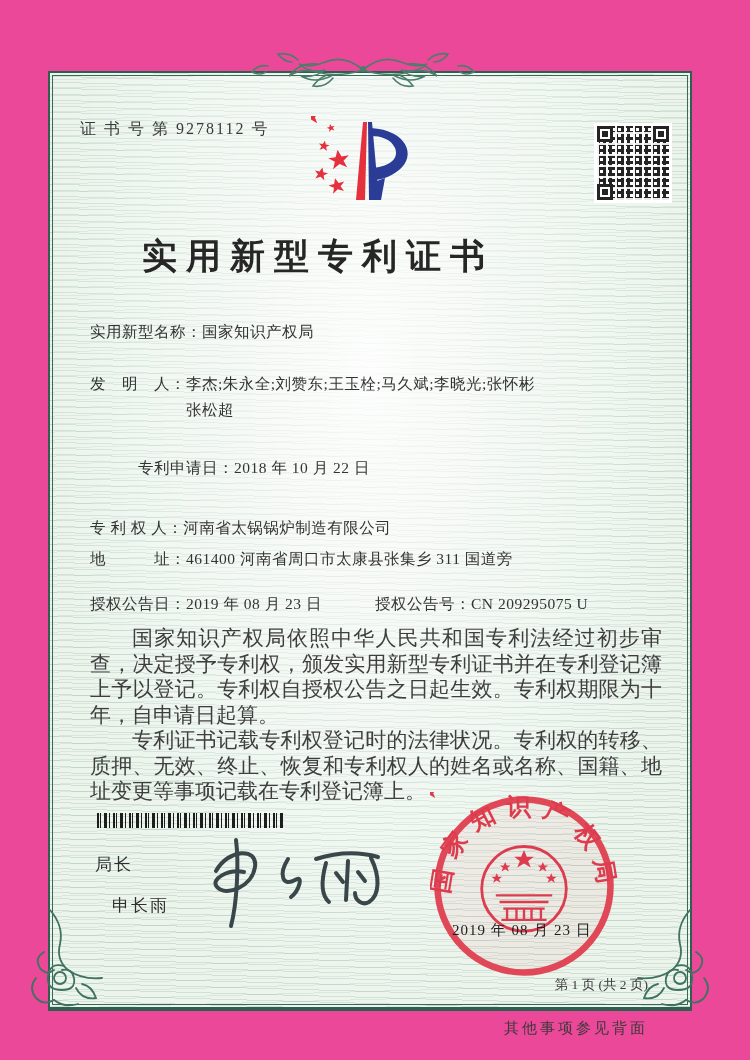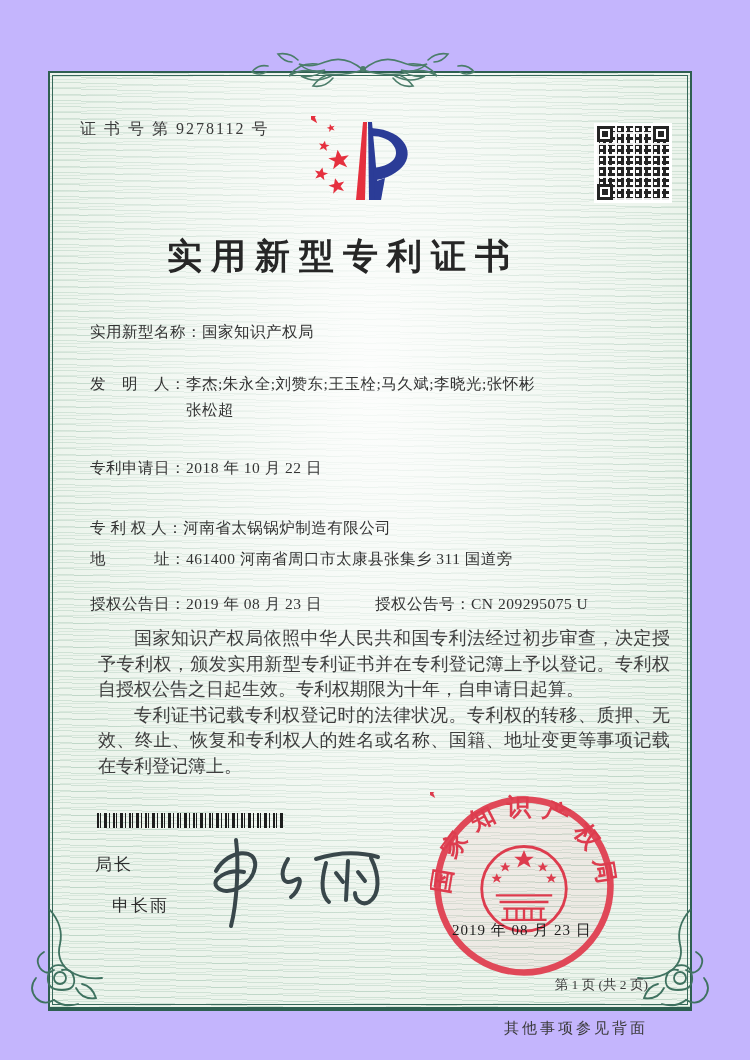--- a/index.html
+++ b/index.html
@@ -1,16 +1,16 @@
 <!DOCTYPE html>
 <html><head>
 <meta charset="utf-8">
 <style>
   html,body{margin:0;padding:0;}
-  .page{position:relative;width:750px;height:1060px;background:#c4b5fd;
+  .page{position:relative;width:750px;height:1060px;background:#ec4899;
         font-family:"Liberation Serif","DejaVu Serif",serif;overflow:hidden;color:#2f2f2f;}
   
   .frame{position:absolute;left:48px;top:71px;width:640px;height:934px;
          border:2px solid #2e5f51;border-bottom-width:4px;
          background:
            radial-gradient(ellipse at 50% 32%, rgba(255,255,255,.88) 0%, rgba(255,255,255,0) 72%),
            repeating-linear-gradient(1.6deg, rgba(104,158,129,.22) 0 1px, transparent 1px 6px),
            repeating-linear-gradient(-1.6deg, rgba(104,158,129,.15) 0 1px, transparent 1px 8px),
            #ecf4ec;}
   .frame::after{content:"";position:absolute;inset:2px;border:1px solid #37685a;pointer-events:none;}
@@ -25,32 +25,32 @@
   .qr-mesh{position:absolute;inset:3px;
     background:
       repeating-linear-gradient(90deg, rgba(255,255,255,.95) 0 2px, transparent 2px 9px),
       repeating-linear-gradient(0deg, rgba(255,255,255,.9) 0 2px, transparent 2px 11px),
       repeating-linear-gradient(90deg,#242424 0 3px, transparent 3px 6px),
       repeating-linear-gradient(0deg,#242424 0 3px, transparent 3px 6px);}
   .finder{position:absolute;width:16px;height:16px;border:3px solid #242424;background:#fff;box-sizing:border-box;}
   .finder::after{content:"";position:absolute;inset:2px;background:#242424;}
   .f-tl{left:3px;top:3px;} .f-tr{right:3px;top:3px;} .f-bl{left:3px;bottom:3px;}
   .title{position:absolute;left:48px;top:233px;width:540px;margin:0;text-align:center;
-         font-size:35px;font-weight:600;letter-spacing:9px;color:#262626;padding-left:25px;}
+         font-size:35px;font-weight:600;letter-spacing:9px;color:#262626;}
   
   .row{position:absolute;left:90px;font-size:15.5px;letter-spacing:.5px;white-space:nowrap;color:#333;}
   .r-name{top:322px;} .r-inv1{top:374px;} .r-inv2{top:400px;left:186px;}
-  .r-patno{top:428px;} .r-filing{top:458px;} .r-owner{top:518px;}
+  .r-patno{top:428px;} .r-filing{top:458px;margin-left:48px;} .r-owner{top:518px;}
   .r-addr{top:549px;} .r-grant{top:594px;}
   .pair2{position:absolute;left:285px;top:0;}
   .r-grant{width:570px;}
   .flabel{color:#333;}
   
-  .body-text{position:absolute;left:90px;top:626px;width:572px;font-size:18px;
-             line-height:25.5px;color:#3e3e3e;text-align:justify;margin-left:8px;}
+  .body-text{position:absolute;left:90px;top:626px;width:572px;font-size:21px;
+             line-height:25.5px;color:#3e3e3e;text-align:justify;}
   .body-text p{margin:0;text-indent:2em;}
   
   .barcode{position:absolute;left:97px;top:813px;width:186px;height:15px;background:
     repeating-linear-gradient(90deg,#1d1d1d 0 2px,transparent 2px 3px,#1d1d1d 3px 4px,
       transparent 4px 7px,#1d1d1d 7px 10px,transparent 10px 12px,#1d1d1d 12px 13px,transparent 13px 16px);}
   .sig-title{position:absolute;left:95px;top:853px;font-size:17px;letter-spacing:2px;}
   .sig-name{position:absolute;left:112px;top:894px;font-size:17px;letter-spacing:2px;}
   .sig-hand{position:absolute;left:198px;top:833px;}
   
   .seal{position:absolute;left:430px;top:792px;}

